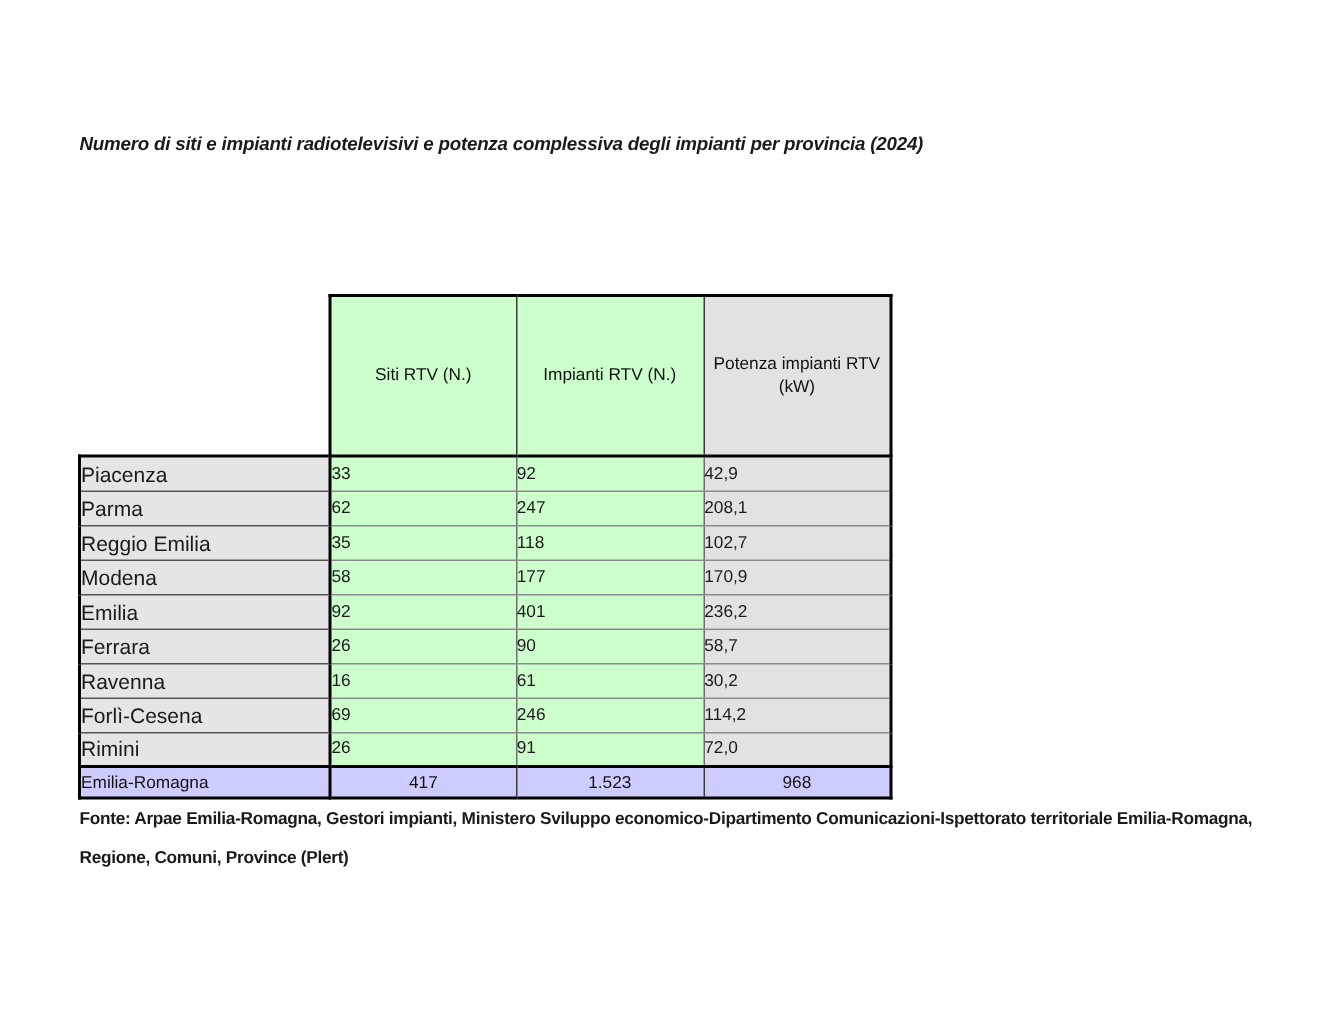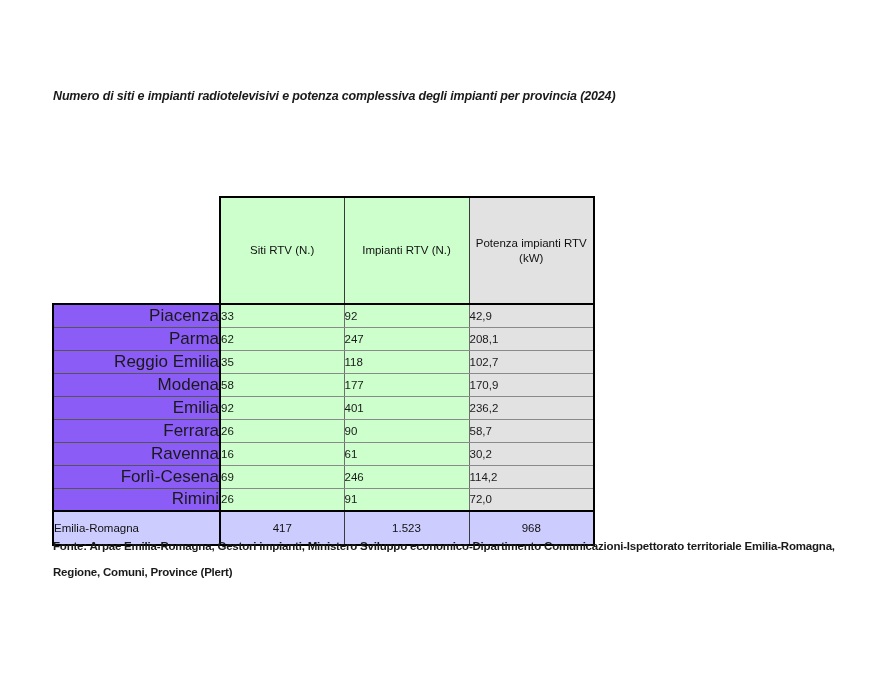--- a/index.html
+++ b/index.html
@@ -71,24 +71,24 @@
     color: #111111;
   }
   .head-green { background: #ccffcc; }
   .head-gray  { background: #e2e2e2; border-right: 2.5px solid #000000; }
   .head-first { border-left: 2.5px solid #000000; }
 
   
   tr.data-row { height: 23px; }
 
   .label-cell {
-    background: #8b5cf6;
-    text-align: right;
+    background: #e5e5e5;
+    text-align: left;
     padding-left: 6px;
-    font-size: 17px;
+    font-size: 14px;
     color: #1a1a1a;
     border-left: 2.5px solid #000000;
     border-right: 2.5px solid #000000;
     border-top: 1px solid #555555;
     border-bottom: 1px solid #555555;
   }
   .num-cell {
     font-size: 11.5px;
     color: #1a1a1a;
     border-left: 1px solid #6e6e6e;
@@ -99,21 +99,21 @@
   .num-green { background: #ccffcc; }
   .num-gray  { background: #e2e2e2; border-right: 2.5px solid #000000; }
   .num-first { border-left: 2.5px solid #000000; }
 
   tr.first-data-row .label-cell,
   tr.first-data-row .num-cell { border-top: 2.5px solid #000000; }
   tr.last-data-row .label-cell,
   tr.last-data-row .num-cell { border-bottom: 2.5px solid #000000; }
 
   
-  tr.total-row { height: 34px; }
+  tr.total-row { height: 21px; }
   .total-cell {
     background: #ccccff;
     font-weight: bold;
     font-size: 11.5px;
     color: #111111;
     border-top: 2.5px solid #000000;
     border-bottom: 2.5px solid #000000;
     border-left: 1px solid #3a3a3a;
     border-right: 1px solid #3a3a3a;
   }

